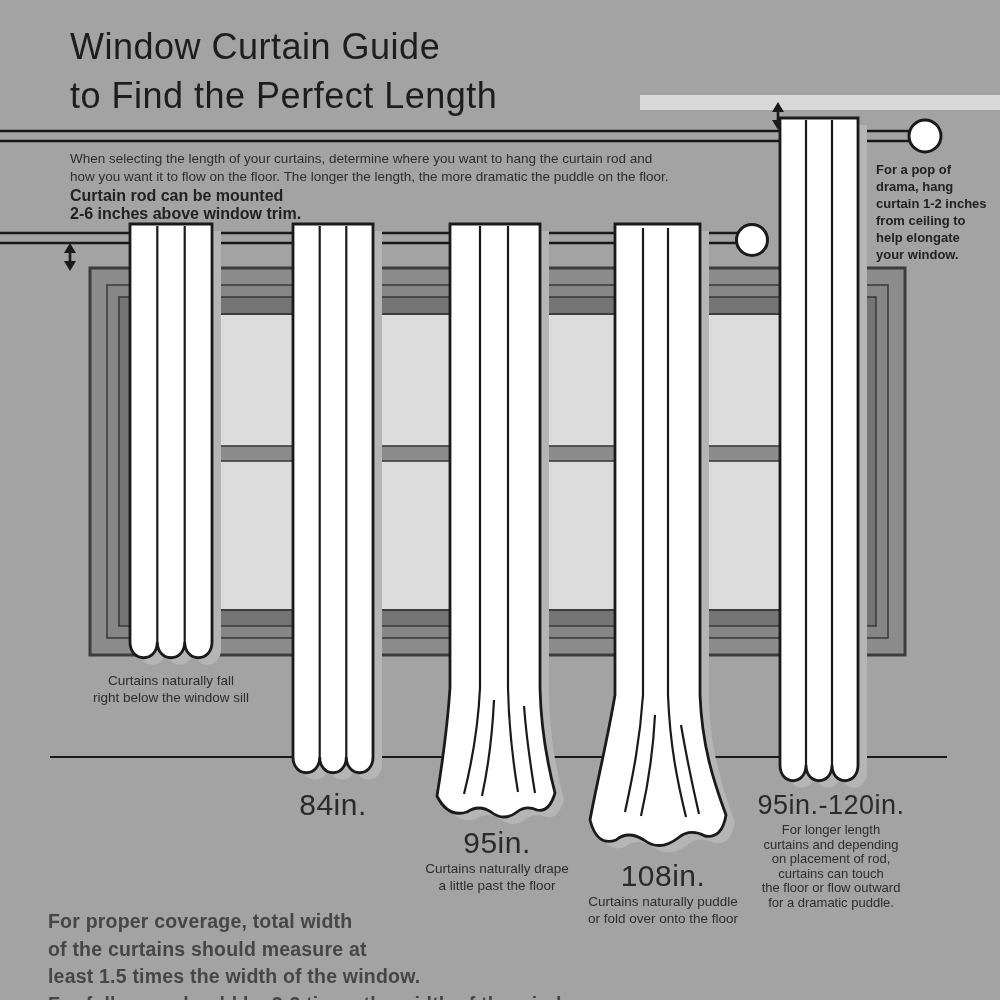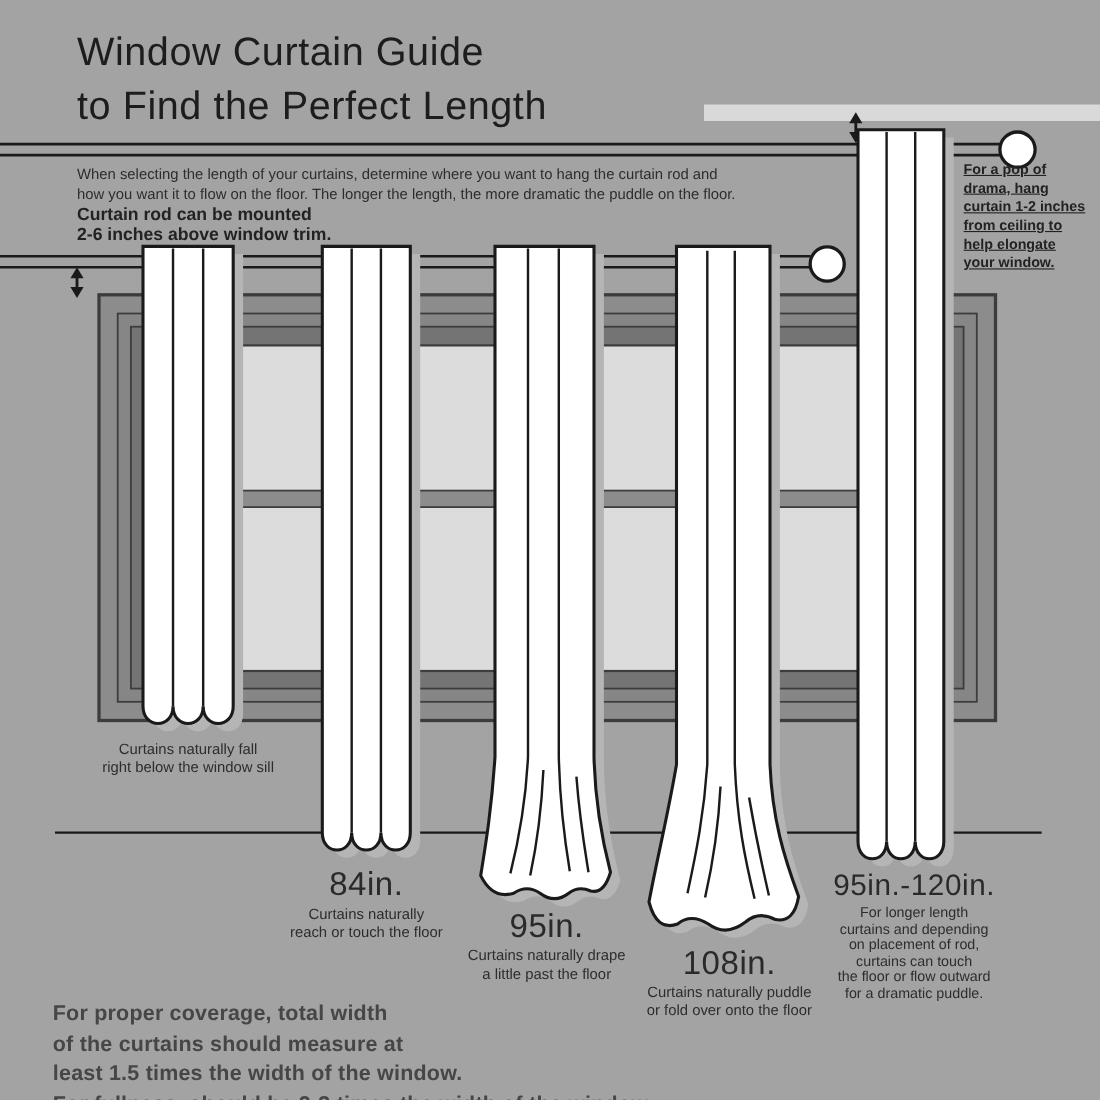--- a/index.html
+++ b/index.html
@@ -121,36 +121,34 @@
 
   <div class="abs title ml" style="left:70px;top:22px;">Window Curtain Guide
 to Find the Perfect Length</div>
 
   <div class="abs intro ml" style="left:70px;top:150px;">When selecting the length of your curtains, determine where you want to hang the curtain rod and
 how you want it to flow on the floor. The longer the length, the more dramatic the puddle on the floor.</div>
 
   <div class="abs boldnote ml" style="left:70px;top:187px;">Curtain rod can be mounted
 2-6 inches above window trim.</div>
 
-  <div class="abs drama ml" style="left:876px;top:145px;width:124px;text-decoration:underline;">For a pop of
+  <div class="abs drama ml" style="left:876px;top:161px;width:124px;">For a pop of
 drama, hang
 curtain 1-2 inches
 from ceiling to
 help elongate
 your window.</div>
 
   <div class="abs clabel" style="left:171px;top:671px;">
     <div class="cdesc ml">Curtains naturally fall
 right below the window sill</div>
   </div>
 
   <div class="abs clabel" style="left:333px;top:789px;">
     <div class="clen">84in.</div>
-    <div class="cdesc ml">Curtains naturally
-reach or touch the floor</div>
   </div>
 
   <div class="abs clabel" style="left:497px;top:827px;text-align:center;">
     <div class="clen">95in.</div>
     <div class="cdesc ml">Curtains naturally drape
 a little past the floor</div>
   </div>
 
   <div class="abs clabel" style="left:663px;top:860px;">
     <div class="clen">108in.</div>

